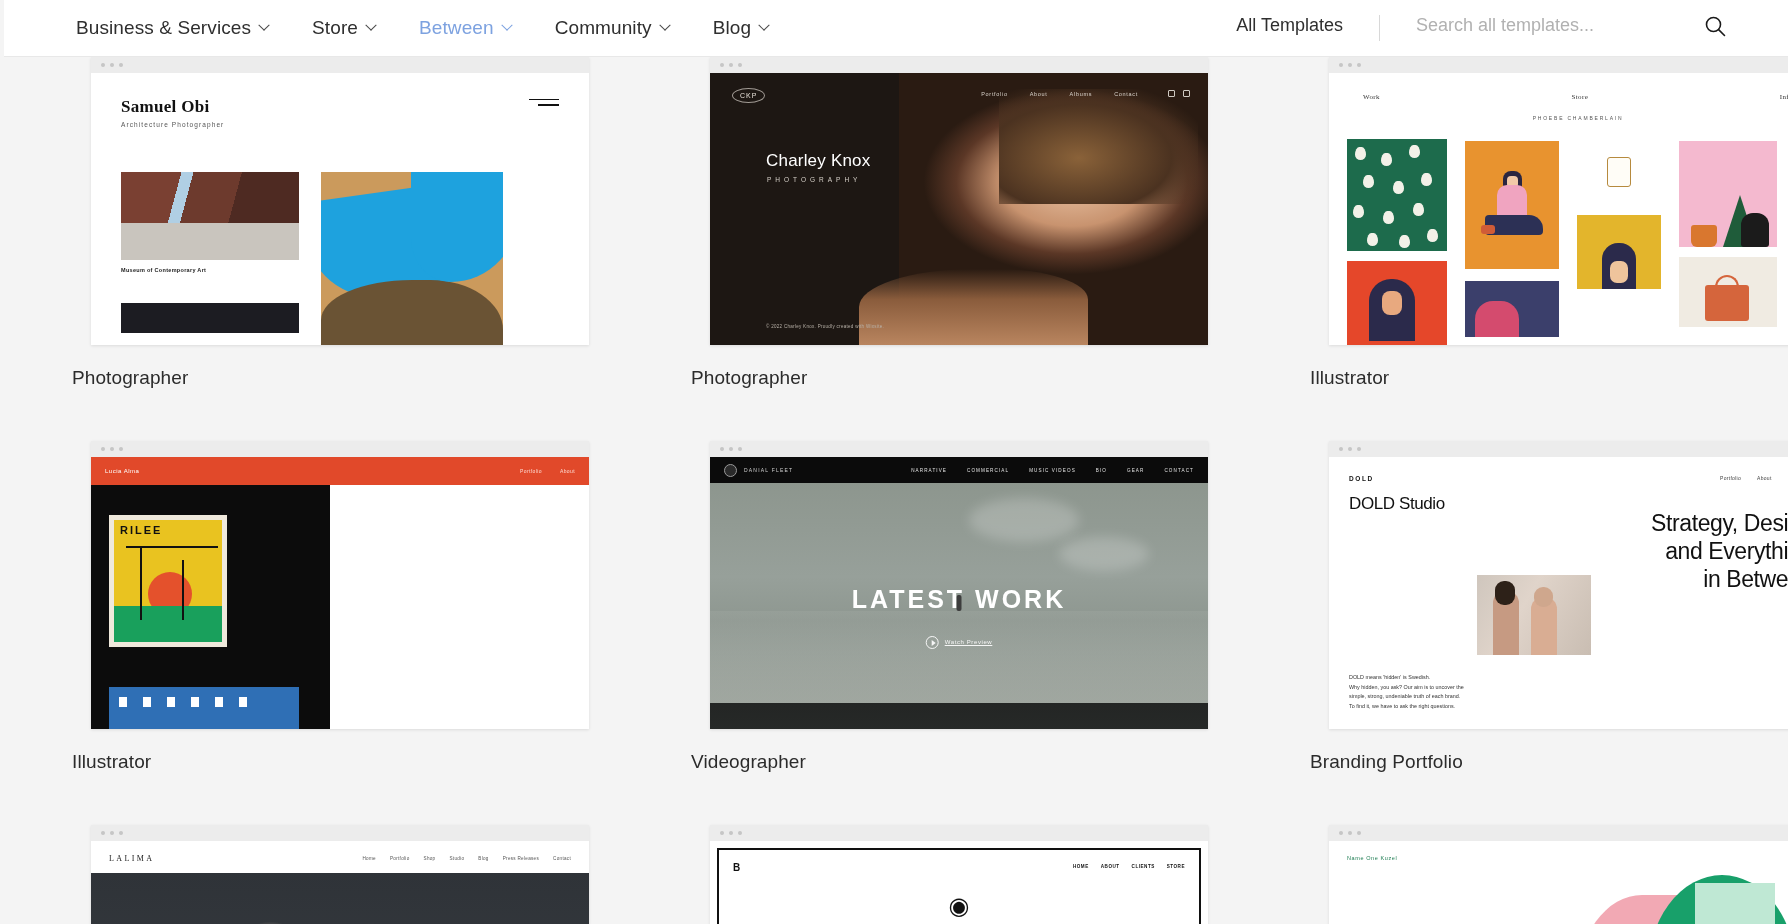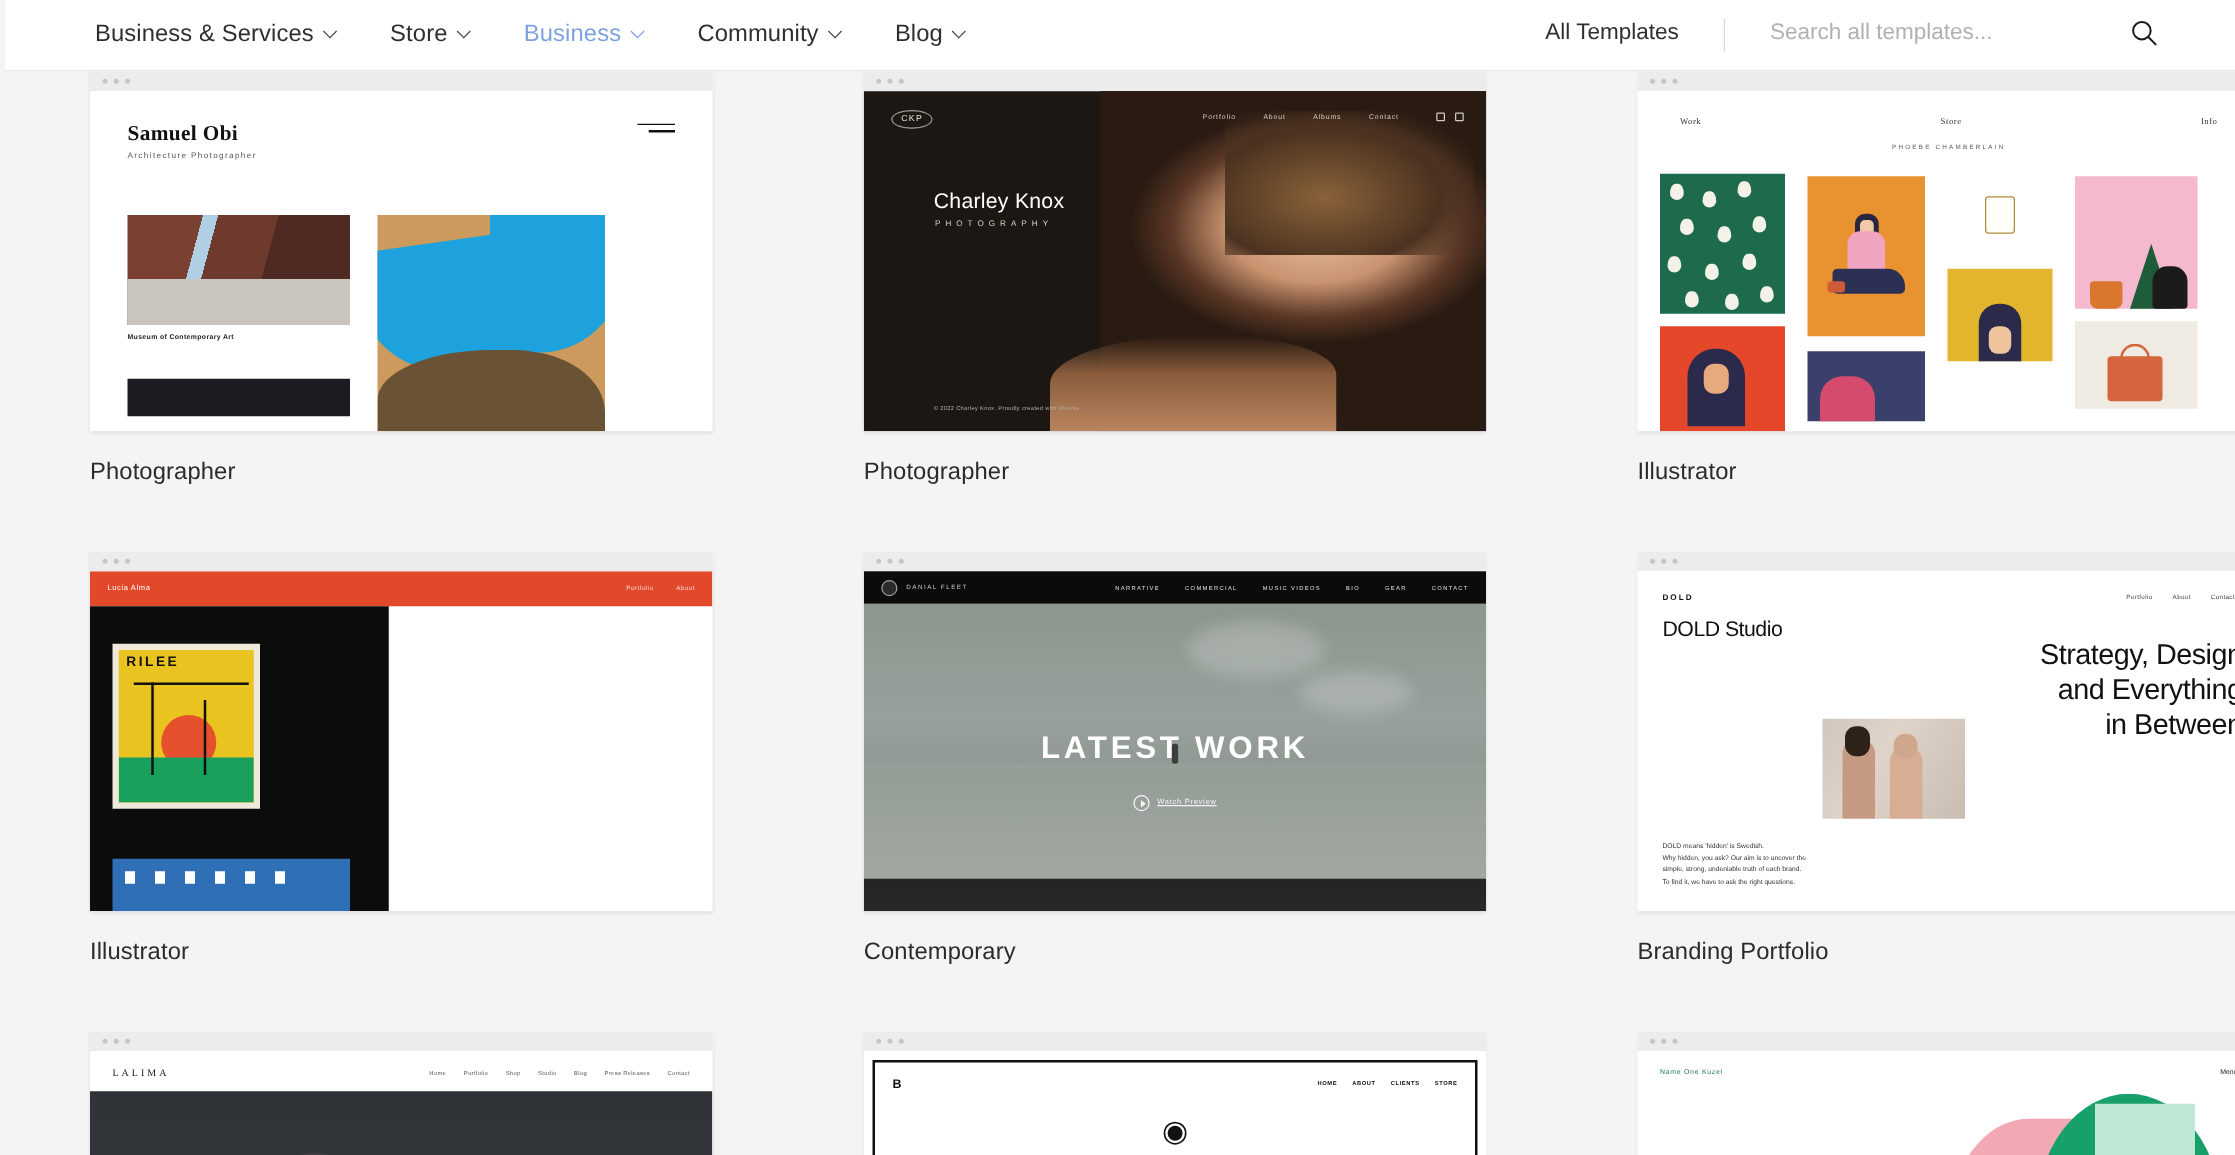--- a/index.html
+++ b/index.html
@@ -64,21 +64,21 @@
     grid-template-columns: 498px 498px 498px;
     column-gap: 121px;
     row-gap: 52px;
     padding-top: 0px;
   }
   .card { width: 498px; cursor: pointer; }
   .thumb {
     width: 498px; height: 288px;
     background: #ffffff;
     box-shadow: 0 1px 3px rgba(0,0,0,.10);
-    overflow: hidden; position: relative;
+    overflow: hidden; position: relative; margin-left: 19px;
   }
   .thumb.row1 { height: 288px; }
   .browser-bar {
     height: 16px; background: #ececec; display: flex; align-items: center;
     padding-left: 10px; gap: 5px;
   }
   .dot { width: 4px; height: 4px; border-radius: 50%; background: #c6c6c6; }
   .site { position: relative; width: 100%; height: calc(100% - 16px); overflow: hidden; }
   .card-label {
     margin-top: 22px; font-size: 19px; color: #2b2b2b; letter-spacing: .1px;
@@ -330,21 +330,21 @@
   <div class="nav-left">
     <div class="nav-item">
       <span>Business &amp; Services</span>
       <span class="chev"></span>
     </div>
     <div class="nav-item">
       <span>Store</span>
       <span class="chev"></span>
     </div>
     <div class="nav-item active">
-      <span>Business</span>
+      <span>Between</span>
       <span class="chev"></span>
     </div>
     <div class="nav-item">
       <span>Community</span>
       <span class="chev"></span>
     </div>
     <div class="nav-item">
       <span>Blog</span>
       <span class="chev"></span>
     </div>
@@ -568,21 +568,21 @@
             <span class="figure"></span>
             <div class="lw">LATEST WORK</div>
             <div class="watch">
               <span class="pl"></span>
               <span class="tx">Watch Preview</span>
             </div>
             <div class="blackband"></div>
           </div>
         </div>
       </div>
-      <div class="card-label">Contemporary</div>
+      <div class="card-label">Videographer</div>
     </div>
 
     <div class="card">
       <div class="thumb">
         <div class="browser-bar">
           <span class="dot"></span>
           <span class="dot"></span>
           <span class="dot"></span>
         </div>
         <div class="site c6">

